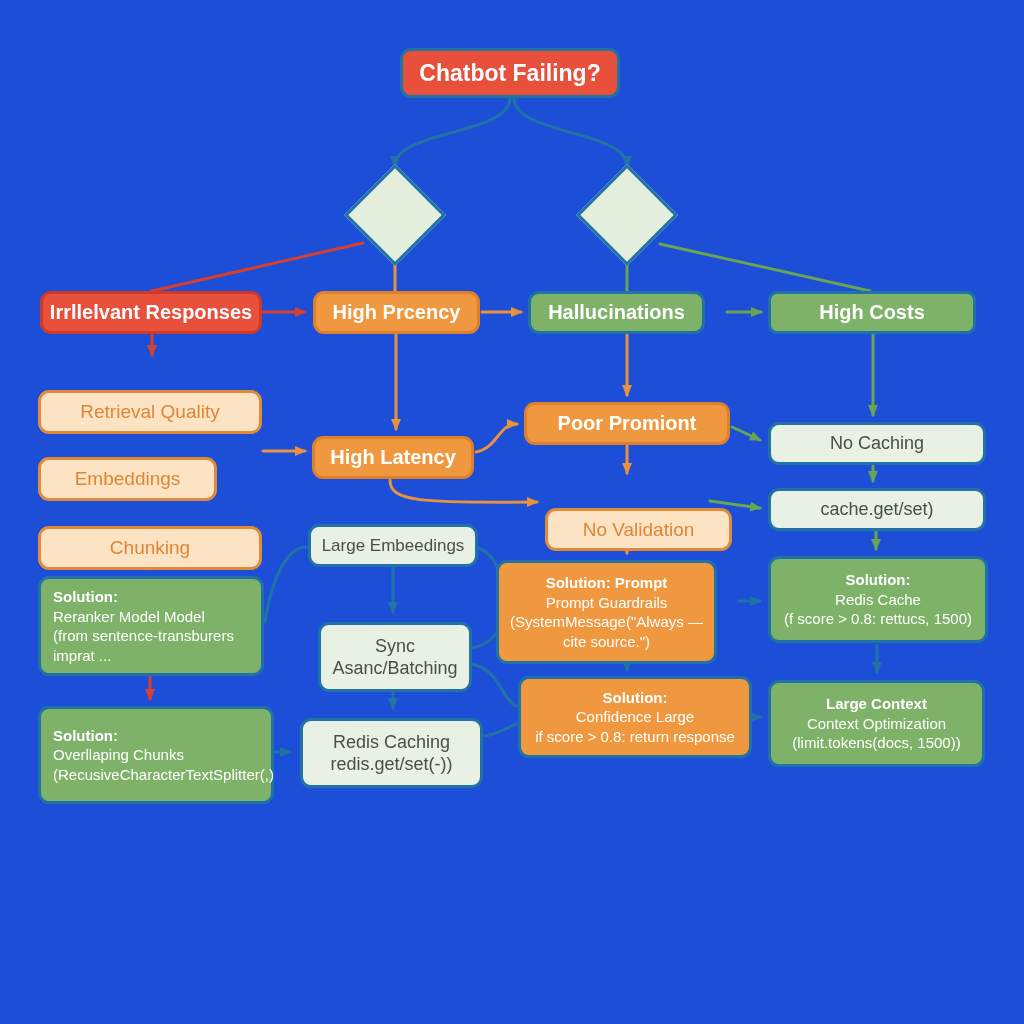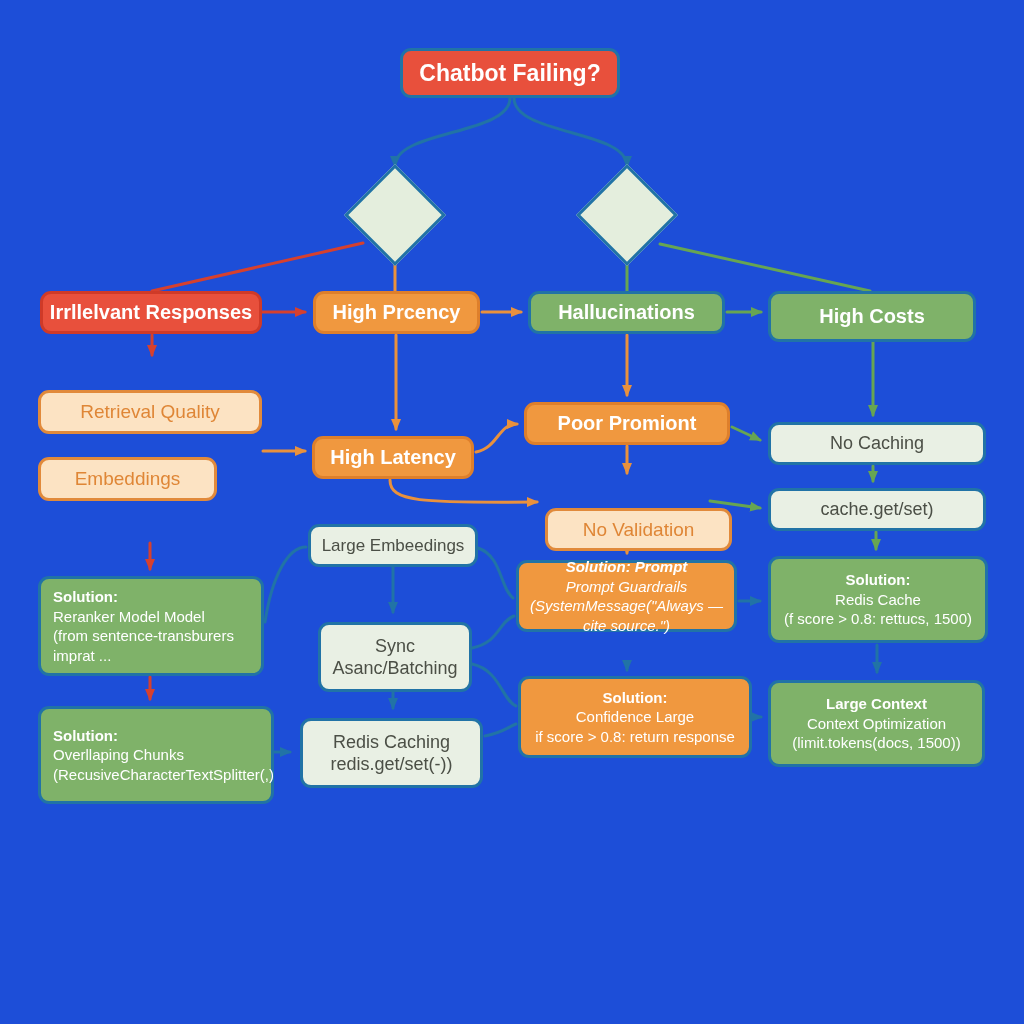--- a/index.html
+++ b/index.html
@@ -123,32 +123,35 @@
   <div class="diamond-wrap" style="left:579px;top:167px;">
     <div class="diamond"></div>
   </div>
 
   <div class="node red" style="left:40px;top:291px;width:222px;height:43px;">
     <span>Irrllelvant Responses</span>
   </div>
   <div class="node orange" style="left:313px;top:291px;width:167px;height:43px;">
     <span>High Prcency</span>
   </div>
-  <div class="node greenb" style="left:528px;top:291px;width:197px;height:43px;">
+  <div class="node greenb" style="left:528px;top:291px;width:177px;height:43px;">
     <span>Hallucinations</span>
   </div>
-  <div class="node greenb" style="left:768px;top:291px;width:208px;height:51px;">
+  <div class="node greenb" style="left:768px;top:291px;width:208px;height:43px;border-radius:9px;">
     <span>High Costs</span>
   </div>
 
   <div class="node peach" style="left:38px;top:362px;width:224px;height:44px;">
     <span>Retrieval Quality</span>
   </div>
   <div class="node peach" style="left:38px;top:429px;width:179px;height:44px;">
     <span>Embeddings</span>
+  </div>
+  <div class="node peach" style="left:38px;top:498px;width:224px;height:44px;">
+    <span>Chunking</span>
   </div>
 
   <div class="node orange" style="left:312px;top:436px;width:162px;height:43px;">
     <span>High Latency</span>
   </div>
   <div class="node orange" style="left:524px;top:402px;width:206px;height:43px;">
     <span>Poor Promiont</span>
   </div>
   <div class="node peach" style="left:545px;top:480px;width:187px;height:43px;">
     <span>No Validation</span>
@@ -178,21 +181,21 @@
     <div>Reranker Model Model</div>
     <div>(from sentence-transburers</div>
     <div>imprat ...</div>
   </div>
   <div class="node sol sol-green left-align" style="left:38px;top:706px;width:236px;height:98px;">
     <div class="hd">Solution:</div>
     <div>Overllaping Chunks</div>
     <div>(RecusiveCharacterTextSplitter(,)</div>
   </div>
 
-  <div class="node sol sol-orange" style="left:516px;top:560px;width:221px;height:72px;font-style:italic;">
+  <div class="node sol sol-orange" style="left:496px;top:560px;width:221px;height:104px;">
     <div class="hd">Solution: Prompt</div>
     <div>Prompt Guardrails</div>
     <div>(SystemMessage("Always —</div>
     <div>cite source.")</div>
   </div>
   <div class="node sol sol-orange" style="left:518px;top:676px;width:234px;height:82px;">
     <div class="hd">Solution:</div>
     <div>Confidence Large</div>
     <div>if score &gt; 0.8: return response</div>
   </div>

